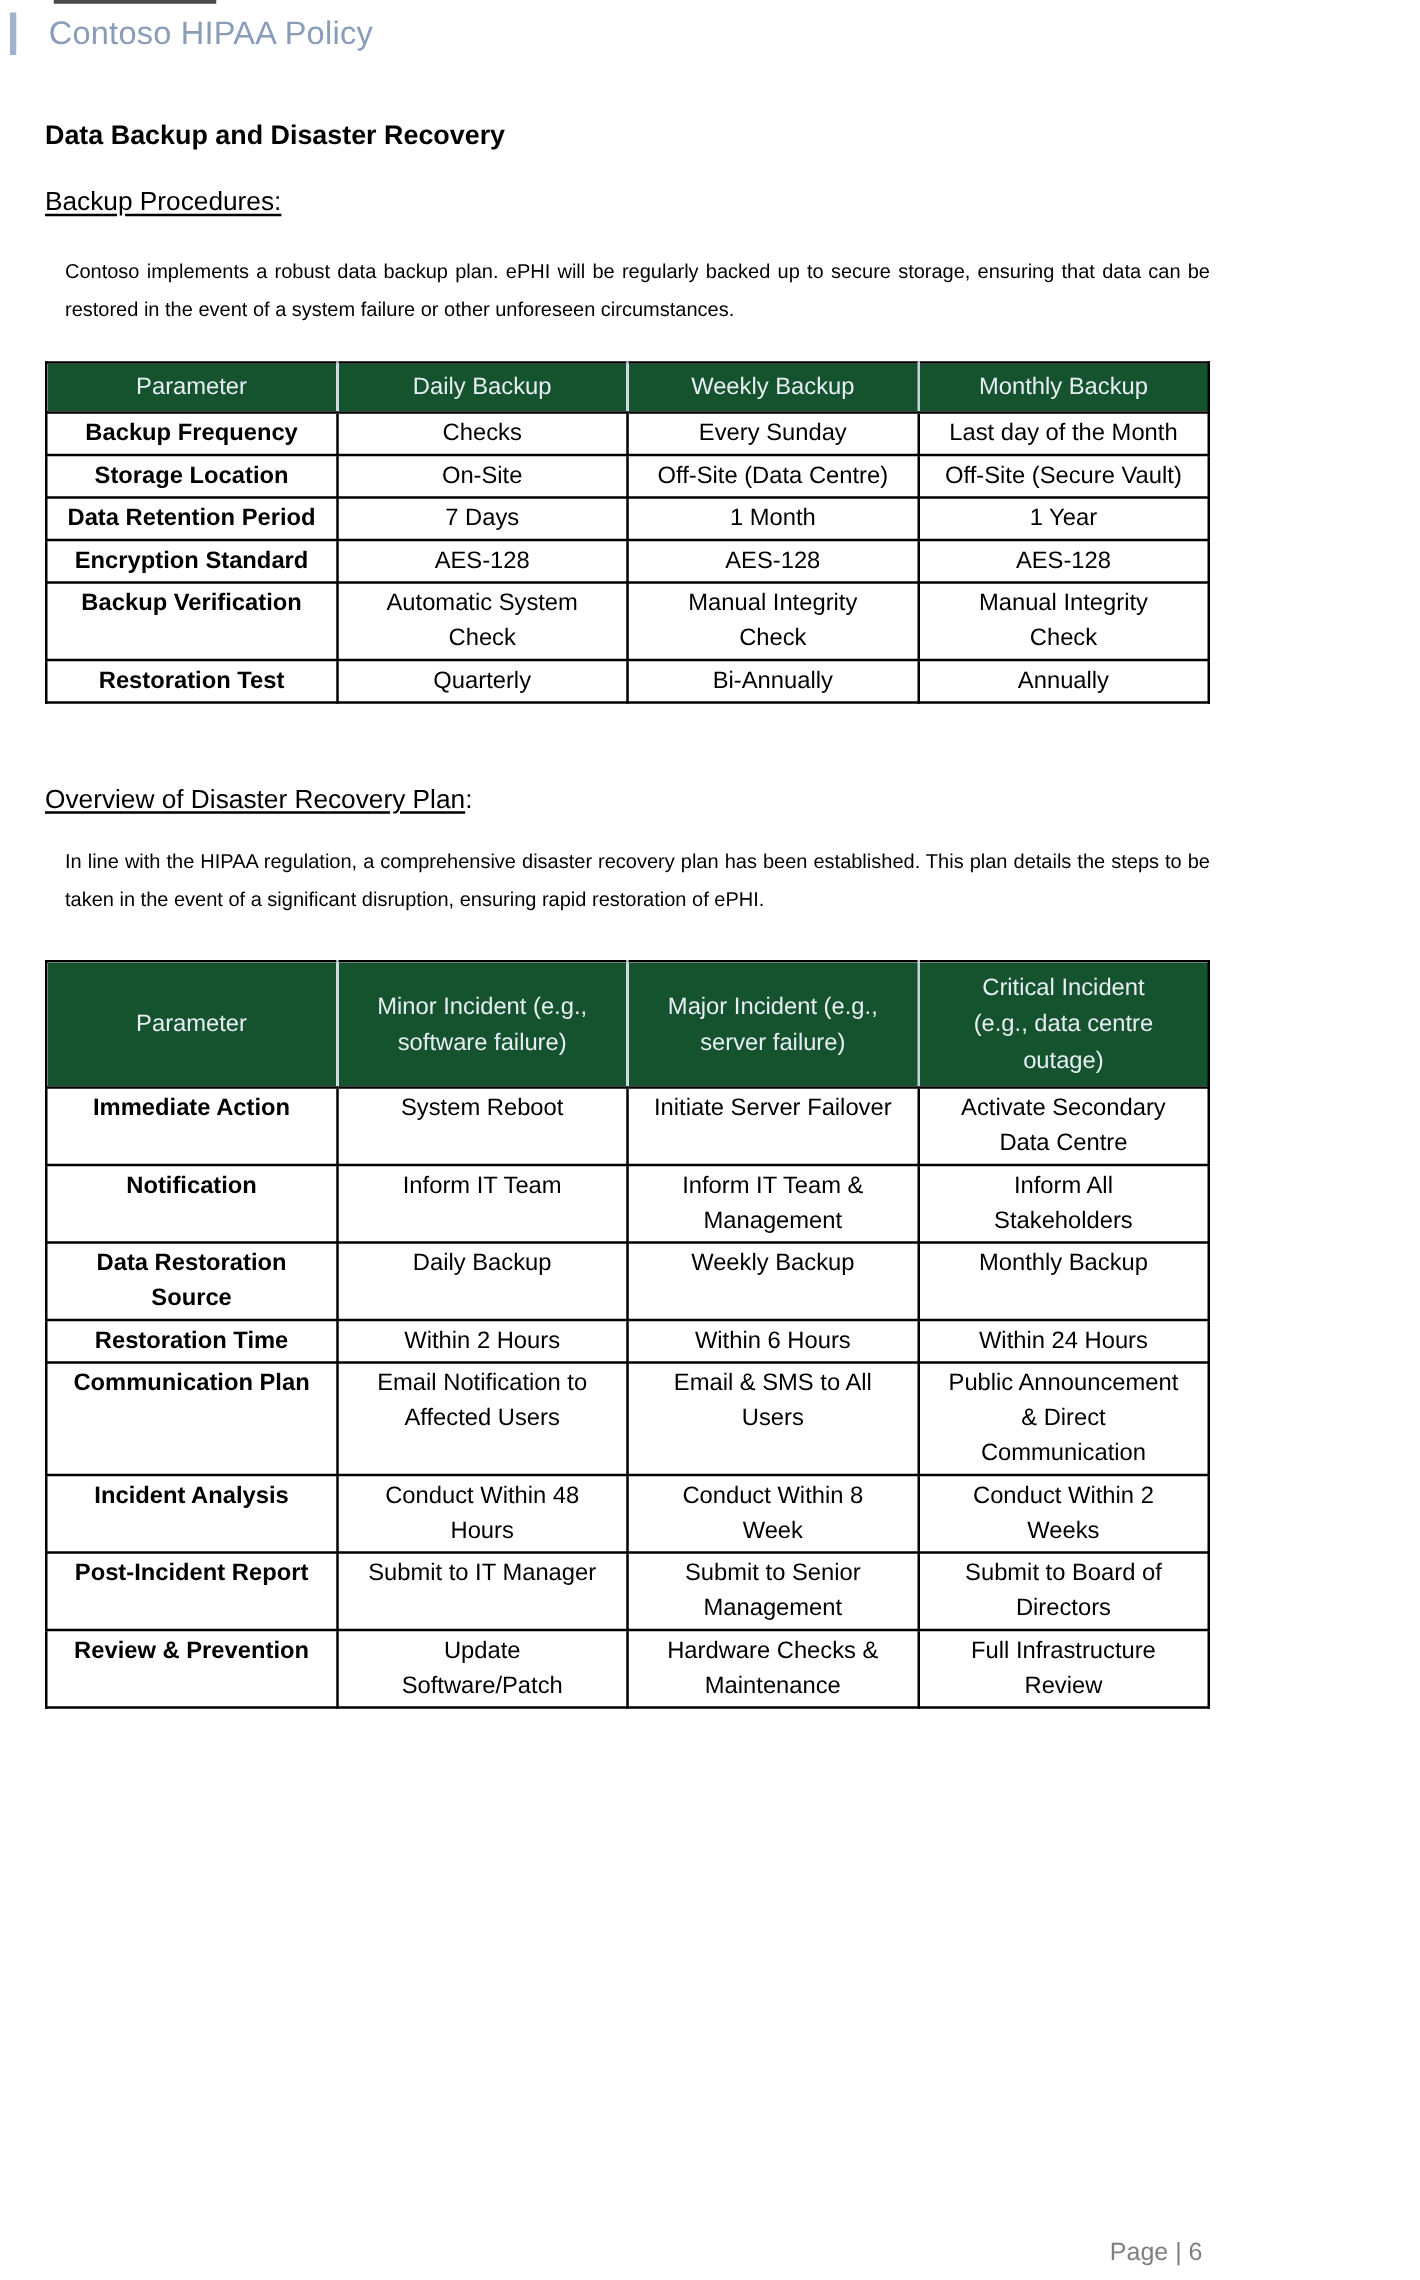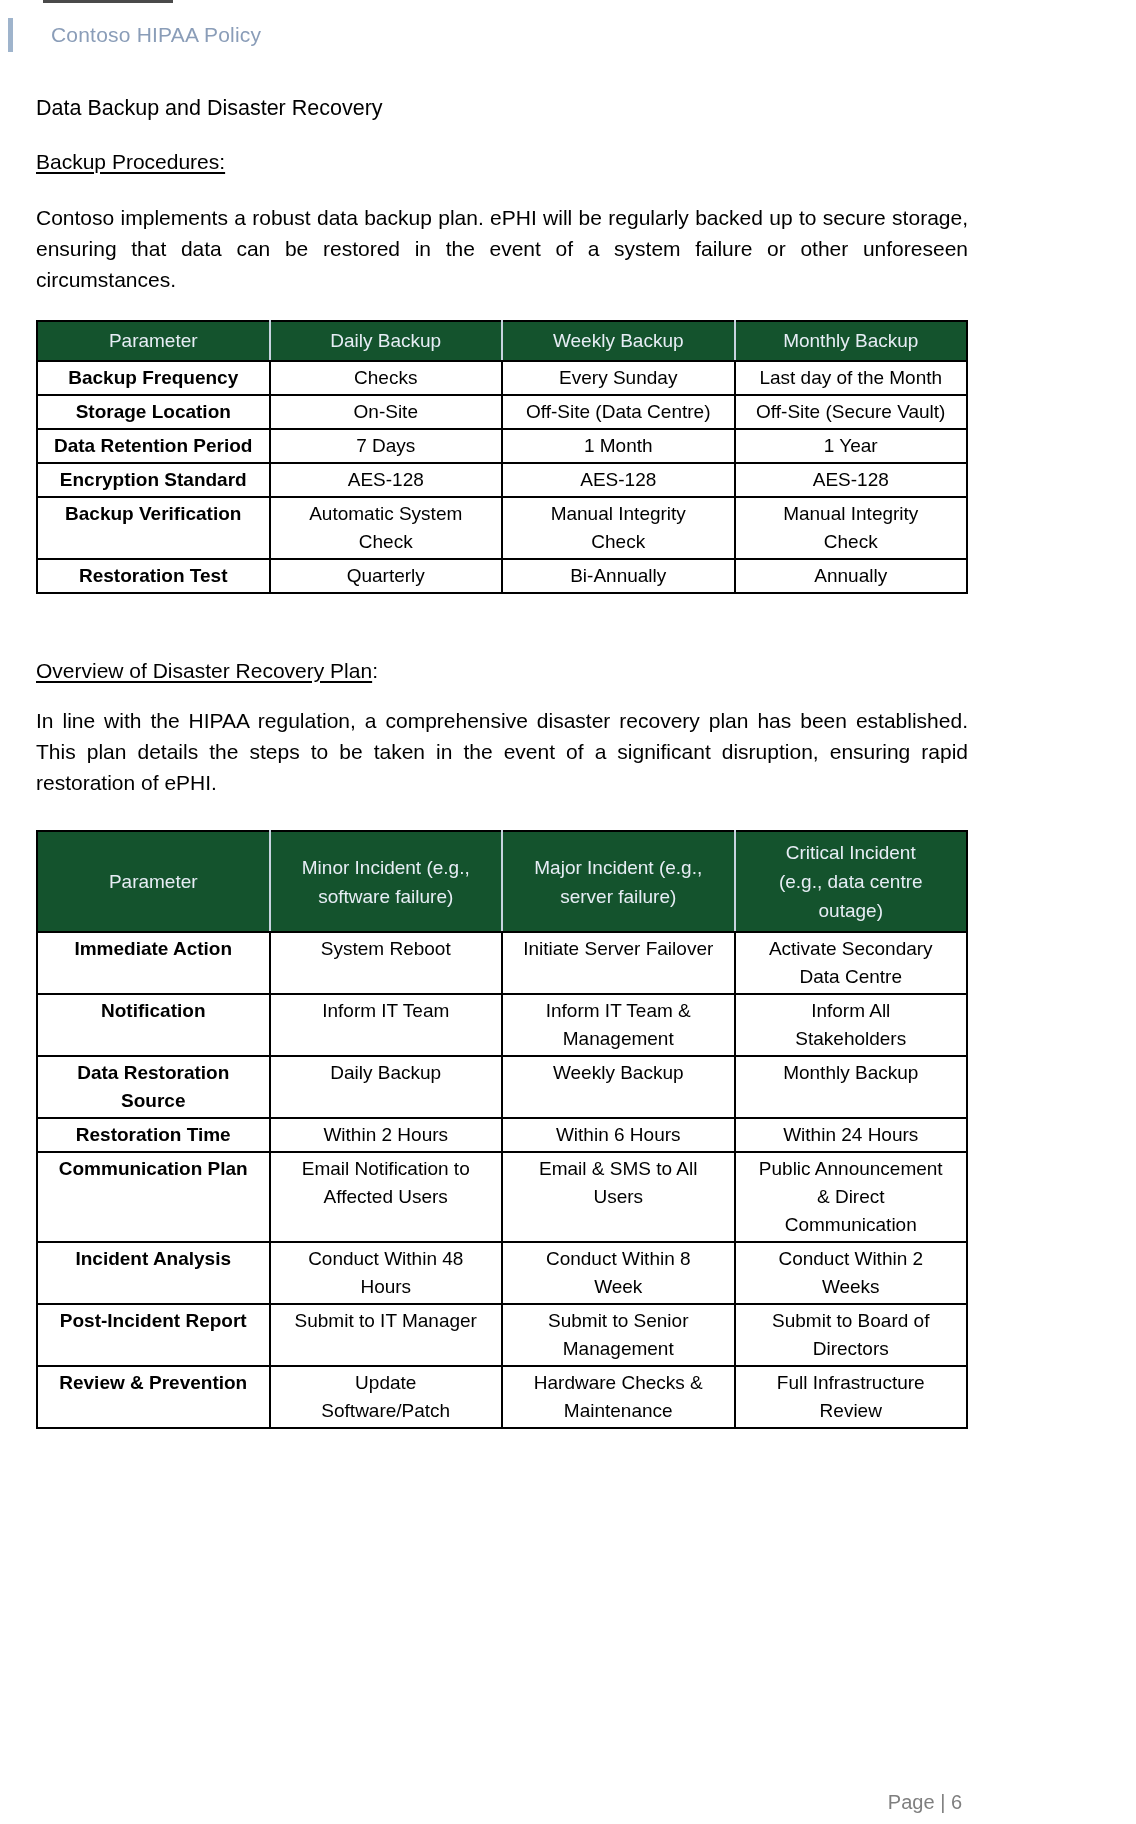--- a/index.html
+++ b/index.html
@@ -4,29 +4,29 @@
 <style>
   html,body{margin:0;padding:0;}
   body{
     width:1136px;height:1824px;position:relative;overflow:hidden;
     background:#ffffff;color:#000;
     font-family:"Liberation Sans", sans-serif;
   }
   .top-edge-artifact{position:absolute;top:0;left:43px;width:130px;height:3px;background:#4a4a4a;}
   .doc-header{position:absolute;top:8px;left:8px;display:flex;align-items:center;}
   .accent-bar{width:5px;height:34px;background:#9FB4CC;margin-right:23px;}
-  .page-title{font-size:21px;font-weight:normal;color:#8A9DB8;margin:15px;letter-spacing:.2px;}
+  .page-title{font-size:26px;font-weight:normal;color:#8A9DB8;margin:3px;letter-spacing:.2px;}
 
   .content{position:absolute;top:0;left:36px;width:932px;padding-top:95px;}
 
-  .section-heading{font-size:21.5px;font-weight:normal;margin:0;line-height:27px;}
+  .section-heading{font-size:21.5px;font-weight:bold;margin:0;line-height:27px;}
   .subsection{font-size:21px;font-weight:normal;margin:26px 0 0 0;line-height:27px;}
   .subsection .u{text-decoration:underline;text-underline-offset:3px;}
   .body-paragraph{
-    font-size:21px;line-height:31px;margin:27px 0 0 0;
+    font-size:16px;line-height:31px;margin:27px 0 0 16px;
     text-align:justify;text-justify:inter-word;
   }
   .body-paragraph.p2{margin-top:21px;}
   .subsection.s2{margin-top:63px;}
 
   table.doc-table{
     width:100%;border-collapse:collapse;table-layout:fixed;
     margin-top:25px;
   }
   table.doc-table.t2{margin-top:32px;}

